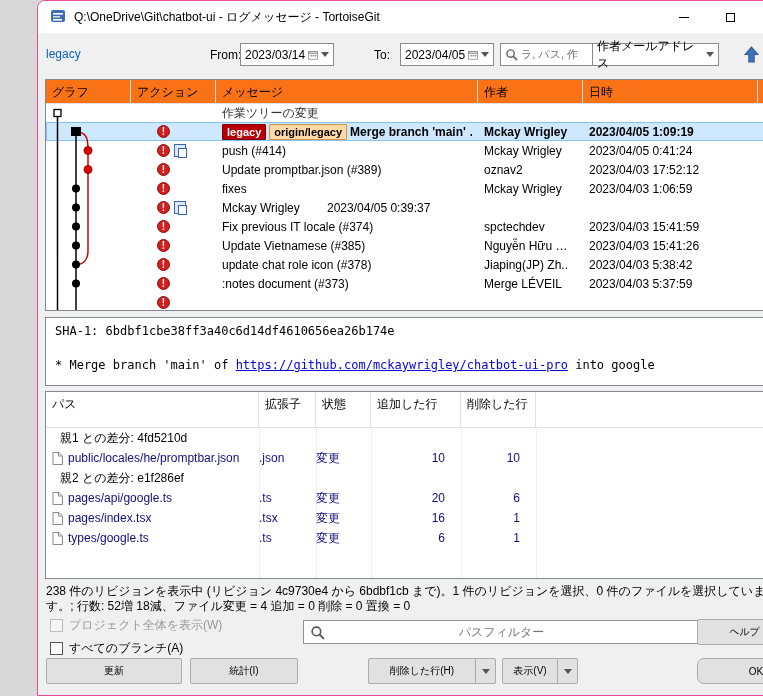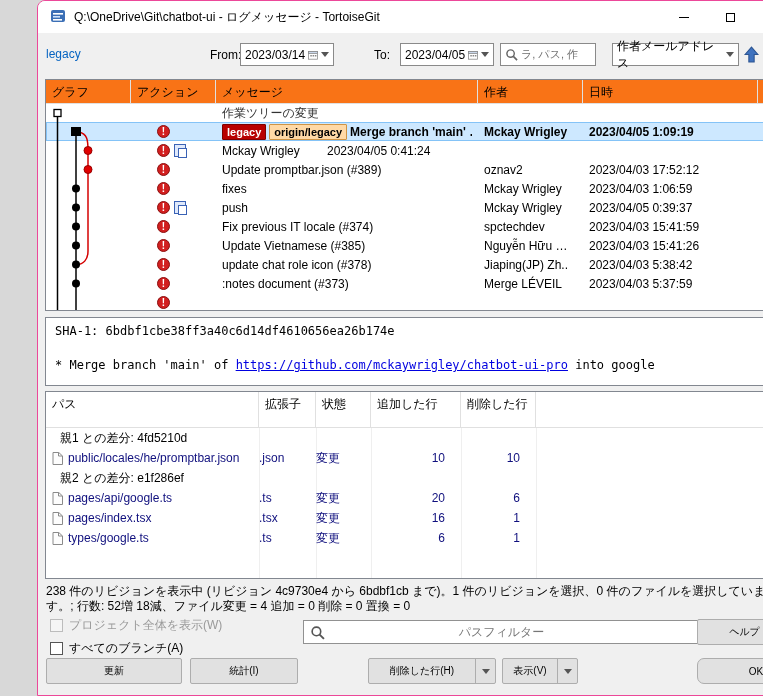--- a/index.html
+++ b/index.html
@@ -24,21 +24,21 @@
   .tlabel { top:15px; color:#000; }
   .from-label { left:172px; }
   .to-label { left:336px; }
   .inputbox { height:23px; background:#fff; border:1px solid #8a8a8a; display:flex;
     align-items:center; padding:0 4px; gap:3px; }
   .from-box { left:202px; top:10px; width:94px; }
   .to-box { left:362px; top:10px; width:94px; }
   .datebox .val { flex:1; font-size:12px; }
   .search-box { left:462px; top:10px; width:96px; }
   .search-box .ph { color:#6f6f6f; font-size:11px; white-space:nowrap; overflow:hidden; }
-  .author-combo { left:574px; top:10px; width:127px; justify-content:space-between; cursor:default; }
+  .author-combo { left:554px; top:10px; width:127px; justify-content:space-between; cursor:default; }
   .tri-down { width:0; height:0; border-left:4px solid transparent; border-right:4px solid transparent;
     border-top:5px solid #555; }
   .nav-btn { top:9px; width:26px; height:25px; display:flex; align-items:center; justify-content:center;
     background:transparent; }
   .btn-up { left:700px; } .btn-down { left:728px; }
 
   
   .panel { position:absolute; background:#fff; border:1px solid #828790; }
 
   
@@ -251,20 +251,23 @@
           </div>
           <div class="c col-author">Mckay Wrigley</div>
           <div class="c col-date">2023/04/05 1:09:19</div>
         </div>
         <div class="lrow">
           <div class="c col-graph"></div>
           <div class="c col-action">
             <div class="ic-modified">!</div>
             <div class="ic-copied"></div>
           </div>
+          <div class="c col-msg">
+            <div class="mtext">push (#414)</div>
+          </div>
           <div class="c col-author">Mckay Wrigley</div>
           <div class="c col-date">2023/04/05 0:41:24</div>
         </div>
         <div class="lrow">
           <div class="c col-graph"></div>
           <div class="c col-action">
             <div class="ic-modified">!</div>
           </div>
           <div class="c col-msg">
             <div class="mtext">Update promptbar.json (#389)</div>
@@ -281,23 +284,20 @@
             <div class="mtext">fixes</div>
           </div>
           <div class="c col-author">Mckay Wrigley</div>
           <div class="c col-date">2023/04/03 1:06:59</div>
         </div>
         <div class="lrow">
           <div class="c col-graph"></div>
           <div class="c col-action">
             <div class="ic-modified">!</div>
             <div class="ic-copied"></div>
-          </div>
-          <div class="c col-msg">
-            <div class="mtext">push</div>
           </div>
           <div class="c col-author">Mckay Wrigley</div>
           <div class="c col-date">2023/04/05 0:39:37</div>
         </div>
         <div class="lrow">
           <div class="c col-graph"></div>
           <div class="c col-action">
             <div class="ic-modified">!</div>
           </div>
           <div class="c col-msg">

